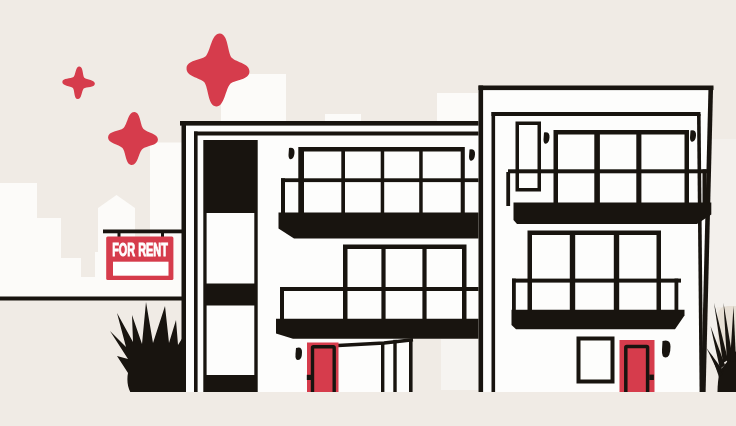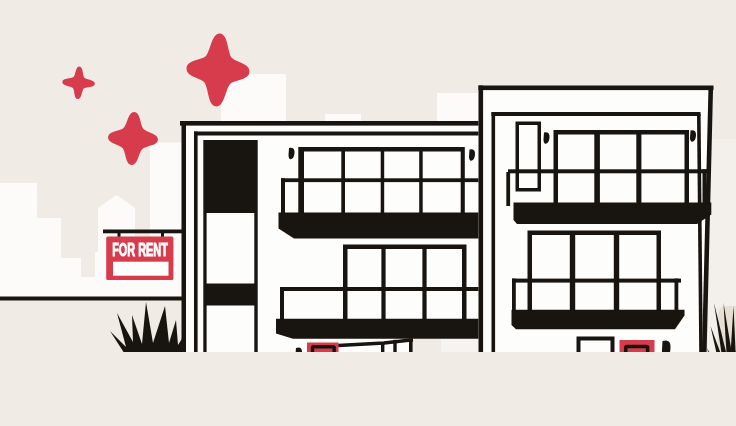--- a/index.html
+++ b/index.html
@@ -1,16 +1,16 @@
 <!DOCTYPE html>
 <html><head>
 <meta charset="utf-8">
 <style>
   html,body{margin:0;padding:0;background:#f0ebe5;}
-  .stage{position:relative;width:736px;height:352px;overflow:hidden;font-family:"Liberation Sans",sans-serif;}
+  .stage{position:relative;width:736px;height:392px;overflow:hidden;font-family:"Liberation Sans",sans-serif;}
 </style>
 </head>
 <body>
 <div class="stage">
 <svg width="736" height="426" viewBox="0 0 736 426">
 
   <rect x="0" y="0" width="736" height="426" fill="#f0ebe5"></rect>
 
   <g fill="#fcfbf9">
     <rect x="0" y="183" width="37" height="117"></rect>

